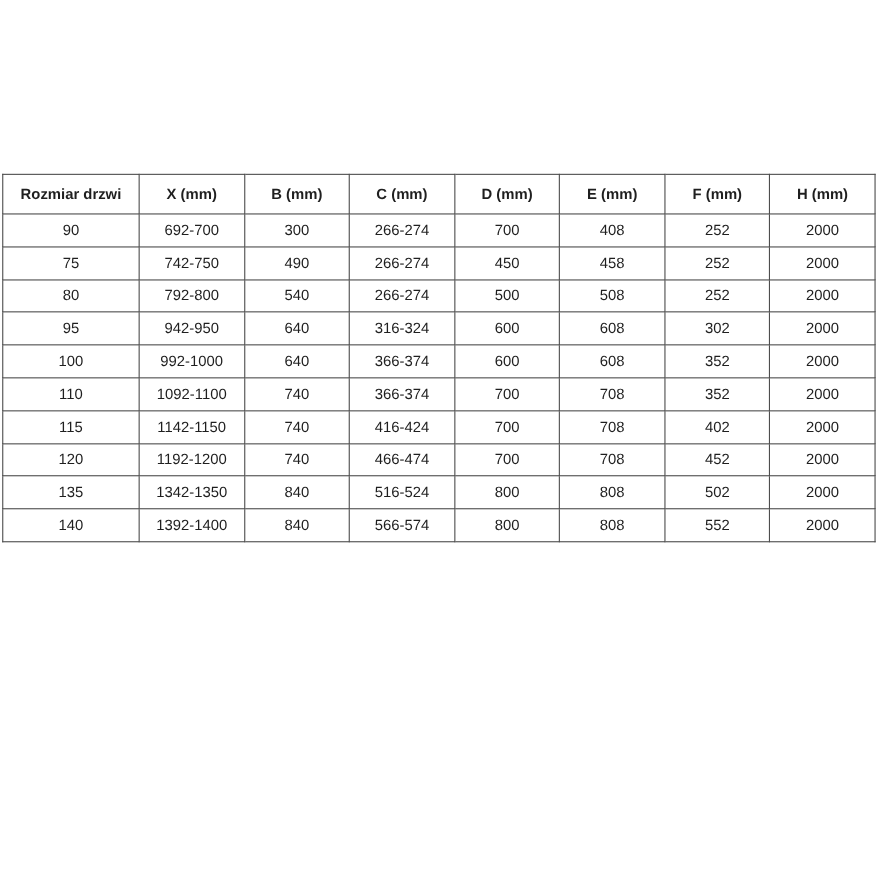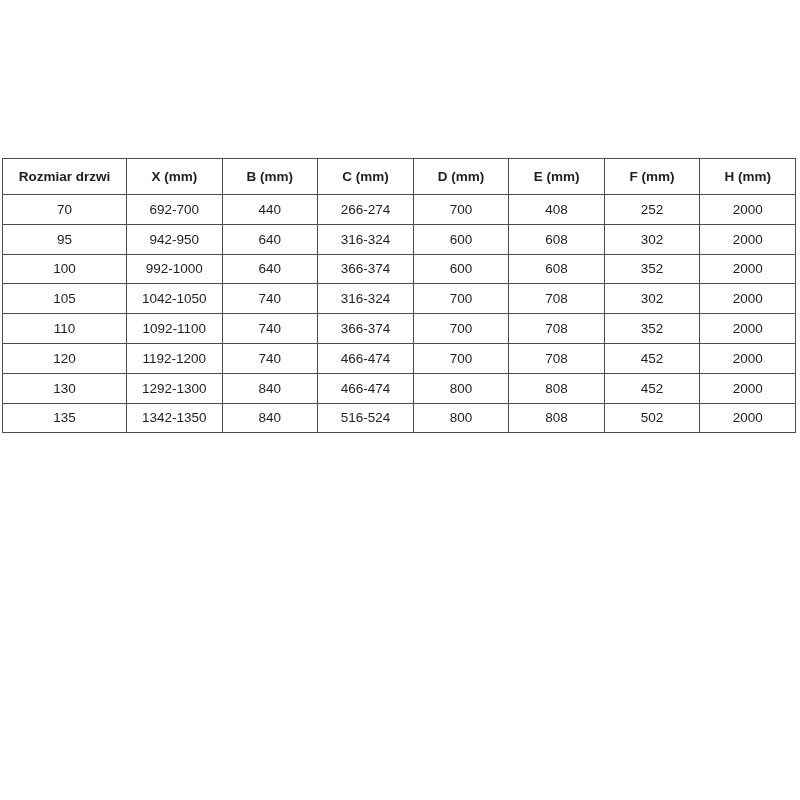--- a/index.html
+++ b/index.html
@@ -74,26 +74,46 @@
             <th>B (mm)</th>
             <th>C (mm)</th>
             <th>D (mm)</th>
             <th>E (mm)</th>
             <th>F (mm)</th>
             <th>H (mm)</th>
           </tr>
         </thead>
       <tbody>
           <tr>
-            <td>70</td>
+            <td>90</td>
             <td>692-700</td>
-            <td>440</td>
+            <td>300</td>
             <td>266-274</td>
             <td>700</td>
             <td>408</td>
+            <td>252</td>
+            <td>2000</td>
+          </tr>
+          <tr>
+            <td>75</td>
+            <td>742-750</td>
+            <td>490</td>
+            <td>266-274</td>
+            <td>450</td>
+            <td>458</td>
+            <td>252</td>
+            <td>2000</td>
+          </tr>
+          <tr>
+            <td>80</td>
+            <td>792-800</td>
+            <td>540</td>
+            <td>266-274</td>
+            <td>500</td>
+            <td>508</td>
             <td>252</td>
             <td>2000</td>
           </tr>
           <tr>
             <td>95</td>
             <td>942-950</td>
             <td>640</td>
             <td>316-324</td>
             <td>600</td>
             <td>608</td>
@@ -104,65 +124,65 @@
             <td>100</td>
             <td>992-1000</td>
             <td>640</td>
             <td>366-374</td>
             <td>600</td>
             <td>608</td>
             <td>352</td>
             <td>2000</td>
           </tr>
           <tr>
-            <td>105</td>
-            <td>1042-1050</td>
-            <td>740</td>
-            <td>316-324</td>
-            <td>700</td>
-            <td>708</td>
-            <td>302</td>
-            <td>2000</td>
-          </tr>
-          <tr>
             <td>110</td>
             <td>1092-1100</td>
             <td>740</td>
             <td>366-374</td>
             <td>700</td>
             <td>708</td>
             <td>352</td>
+            <td>2000</td>
+          </tr>
+          <tr>
+            <td>115</td>
+            <td>1142-1150</td>
+            <td>740</td>
+            <td>416-424</td>
+            <td>700</td>
+            <td>708</td>
+            <td>402</td>
             <td>2000</td>
           </tr>
           <tr>
             <td>120</td>
             <td>1192-1200</td>
             <td>740</td>
             <td>466-474</td>
             <td>700</td>
             <td>708</td>
             <td>452</td>
             <td>2000</td>
           </tr>
           <tr>
-            <td>130</td>
-            <td>1292-1300</td>
-            <td>840</td>
-            <td>466-474</td>
-            <td>800</td>
-            <td>808</td>
-            <td>452</td>
-            <td>2000</td>
-          </tr>
-          <tr>
             <td>135</td>
             <td>1342-1350</td>
             <td>840</td>
             <td>516-524</td>
             <td>800</td>
             <td>808</td>
             <td>502</td>
             <td>2000</td>
           </tr>
+          <tr>
+            <td>140</td>
+            <td>1392-1400</td>
+            <td>840</td>
+            <td>566-574</td>
+            <td>800</td>
+            <td>808</td>
+            <td>552</td>
+            <td>2000</td>
+          </tr>
         </tbody>
     </table>
   </div>
 </div>
 
 </body></html>

